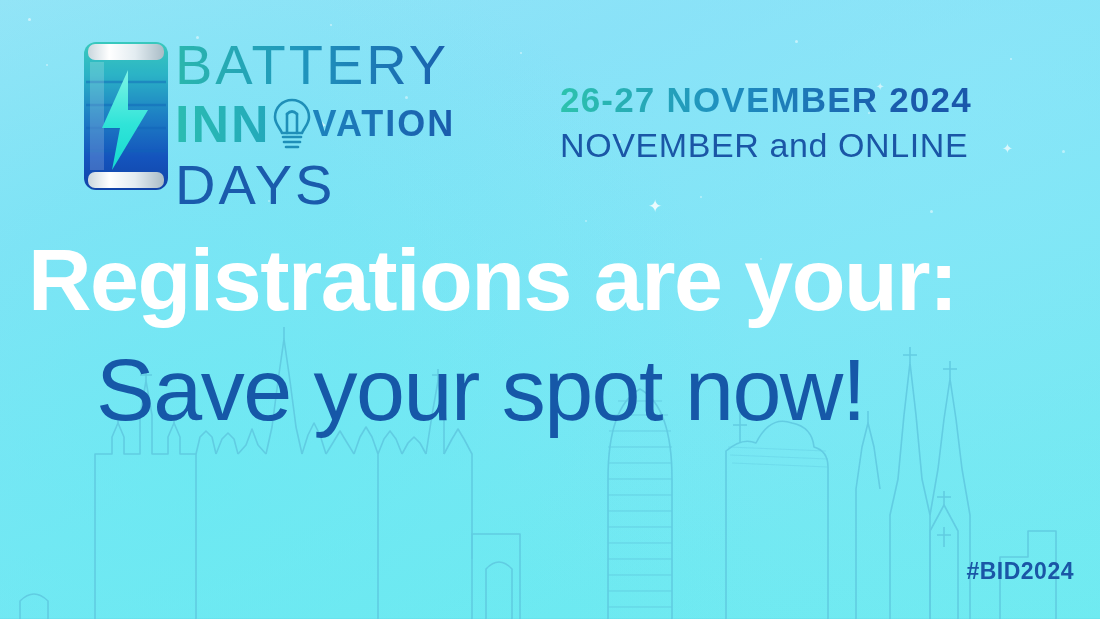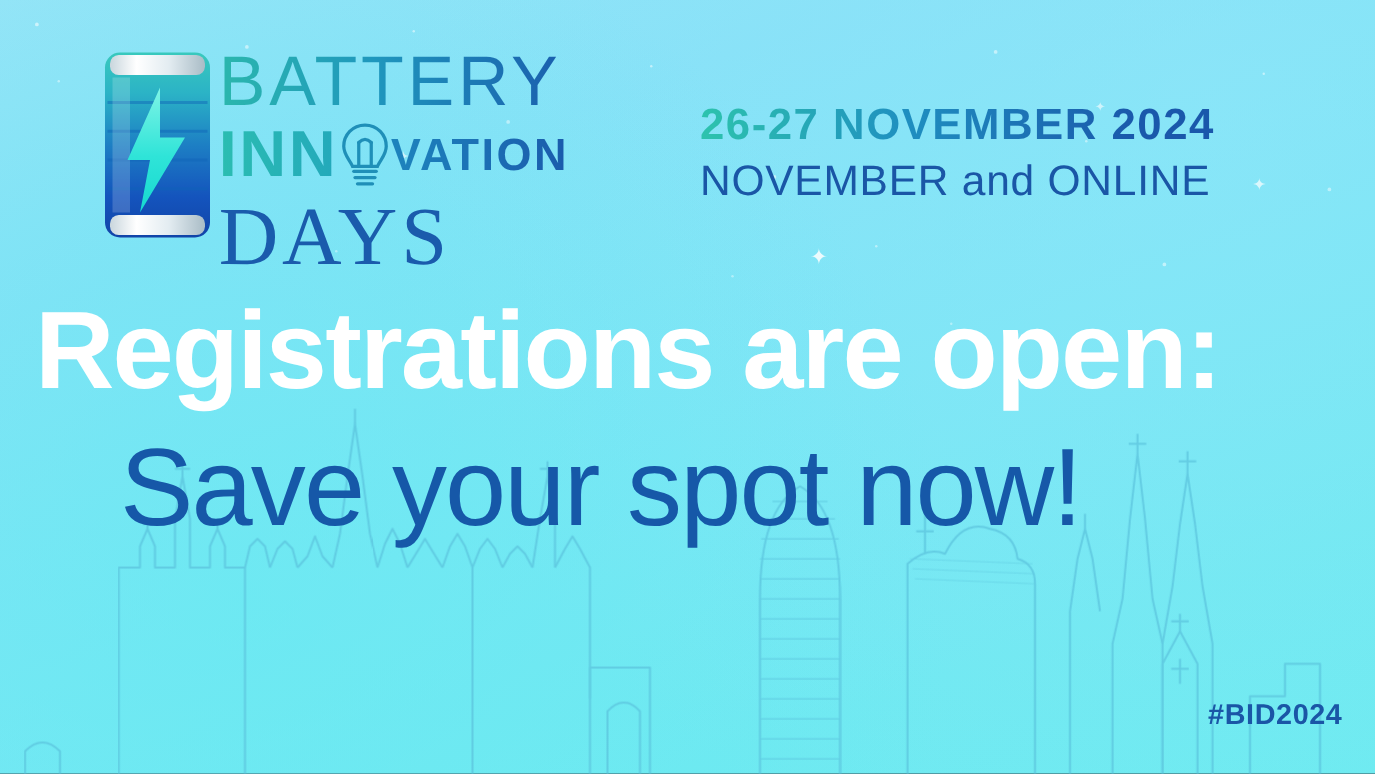--- a/index.html
+++ b/index.html
@@ -98,27 +98,26 @@
   .inn-b {
     font-size: 36px;
     letter-spacing: 2px;
     background: linear-gradient(90deg, #1d84bd 0%, #1a5bac 100%);
     -webkit-background-clip: text;
     background-clip: text;
     color: transparent;
   }
   .bulb-icon { width: 46px; height: 58px; display: block; margin: 0 -2px; }
   .word-days {
-    font-size: 66px;
+    font-size: 56px;
     letter-spacing: 3px;
     color: #1a5bac;
     line-height: 1;
     margin-top: 4px;
     margin-right: 2px;
-    font-family: Liberation Serif, serif;
   }
 
   
   .event-meta {
     position: absolute;
     left: 560px;
     top: 78px;
     text-align: left;
   }
   .event-date {
@@ -343,19 +342,19 @@
       <div class="word-days">DAYS</div>
     </div>
   </div>
 
   <div class="event-meta">
     <div class="event-date">26-27 NOVEMBER 2024</div>
     <div class="event-place">NOVEMBER and ONLINE</div>
   </div>
 
   <div class="headline">
-    <div class="headline-line1">Registrations are open:</div>
+    <div class="headline-line1">Registrations are your:</div>
     <div class="headline-line2">Save your spot now!</div>
   </div>
 
   <div class="hashtag">#BID2024</div>
 
 </div>
 
 </body></html>

